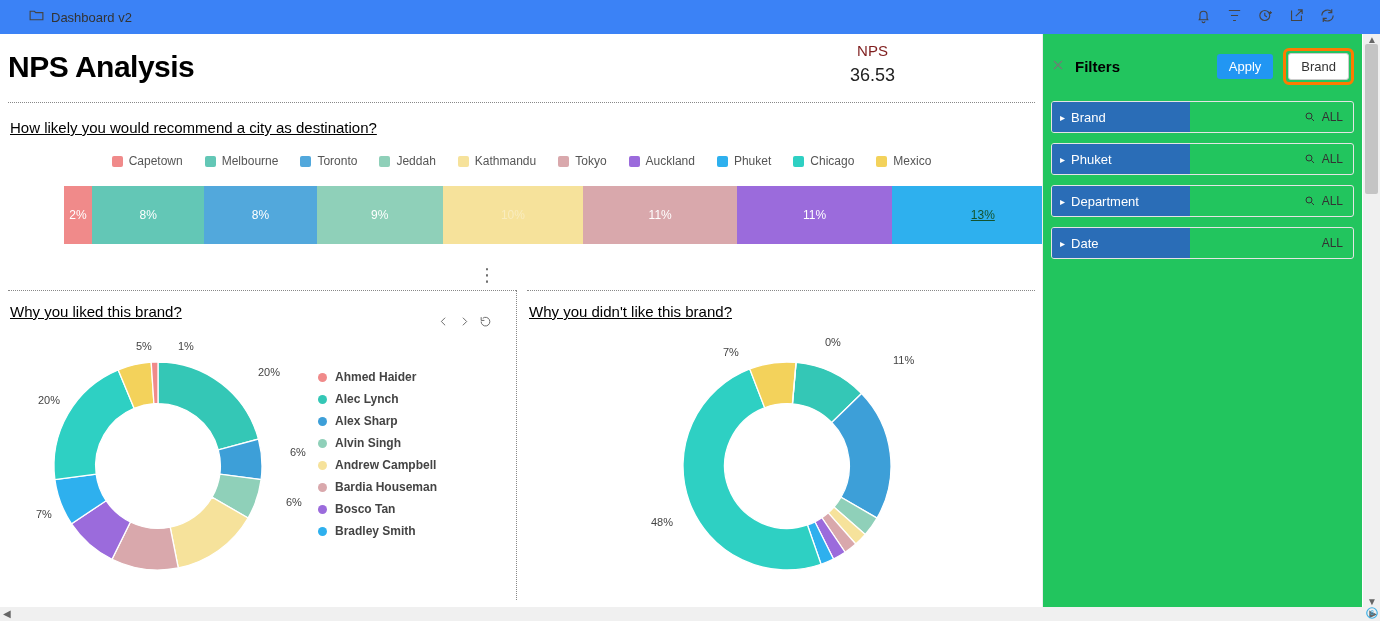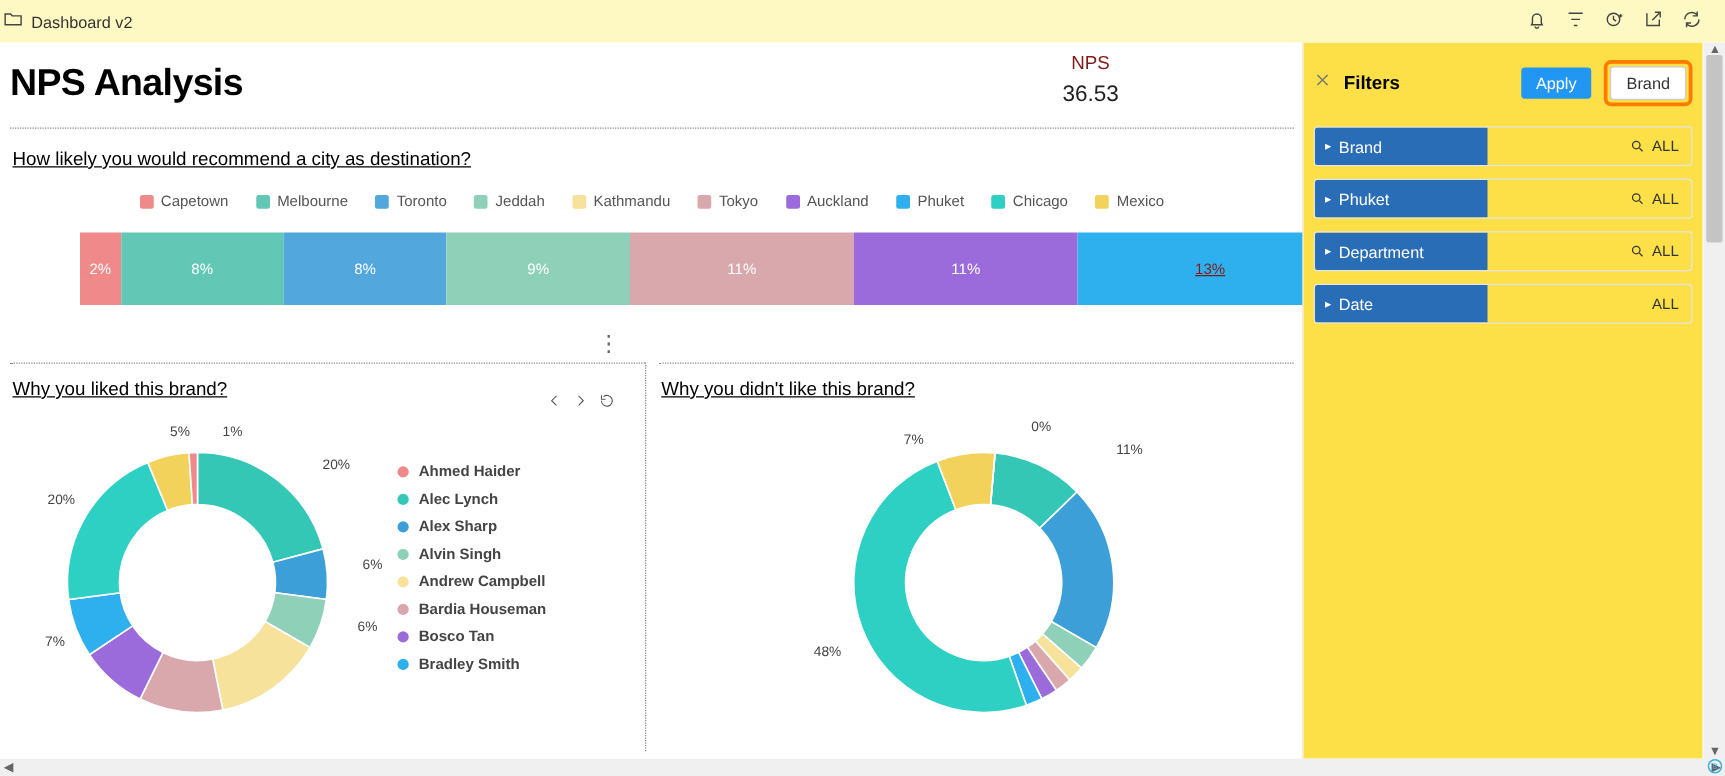--- a/index.html
+++ b/index.html
@@ -1,23 +1,23 @@
 <!DOCTYPE html>
 <html><head>
 <meta charset="utf-8">
 <style>
   * { box-sizing: border-box; margin: 0; padding: 0; font-family: "Segoe UI", Arial, sans-serif; }
   html, body { width: 1380px; height: 621px; overflow: hidden; background: #fff; }
 
   
   .topbar {
     height: 34px; width: 100%;
-    background: #fef9c3;
+    background: #3b82f6;
     display: flex; align-items: center;
-    padding: 0 2px;
+    padding: 0 28px;
     font-size: 13px; color: #333;
   }
   .topbar .left { display: flex; align-items: center; gap: 6px; }
   .topbar .spacer { flex: 1; }
   .topbar .right { display: flex; align-items: center; gap: 14px; padding-right: 16px;}
   .folder-icon svg, .topbar .right svg { width: 17px; height: 17px; stroke: #444; fill: none; stroke-width: 1.6; }
 
   
   .main {
     position: absolute; top: 34px; left: 0; right: 0; bottom: 14px;
@@ -72,21 +72,21 @@
   .ctrl-icons { position:absolute; top:-4px; right:24px; display:flex; gap:8px; align-items:center;}
   .ctrl-icons svg { width:13px; height:13px; stroke:#555; fill:none; stroke-width:1.6;}
   .more-dots { position:absolute; top:-20px; right:20px; color:#666; font-size:18px; line-height:10px;}
 
   
   .pct-label { position:absolute; font-size:11px; color:#444; }
 
   
   .filters {
     position: absolute; top: 0; right: 18px; width: 320px; bottom: 0;
-    background: #fde047;
+    background: #22c55e;
     padding: 14px 8px;
     border-left: 1px solid #eee;
   }
   .filters-head { display:flex; align-items:center; gap:10px; margin-bottom: 16px;}
   .filters-head .close svg { width:14px; height:14px; stroke:#777; stroke-width:2; }
   .filters-title { font-size: 15px; font-weight: 700; }
   .filters-head .spacer { flex:1; }
   .btn { font-size:13px; padding: 5px 12px; border-radius:3px; cursor:pointer; }
   .btn-apply { background:#2196f3; color:#fff; border:none;margin-left:29px; }
   .btn-reset { background:#fff; color:#333; border:1px solid #ccc; }
@@ -205,23 +205,24 @@
           <span class="swatch" style="background:#f3d25b"></span>
           <span>Mexico</span>
         </div>
       </div>
 
     <div class="stacked-bar" id="stacked-bar">
         <div class="stacked-seg" style="background: rgb(240, 138, 138); flex: 2 1 0%; color: rgb(255, 255, 255);">2%</div>
         <div class="stacked-seg" style="background: rgb(99, 199, 182); flex: 8 1 0%; color: rgb(255, 255, 255);">8%</div>
         <div class="stacked-seg" style="background: rgb(82, 168, 220); flex: 8 1 0%; color: rgb(255, 255, 255);">8%</div>
         <div class="stacked-seg" style="background: rgb(143, 208, 185); flex: 9 1 0%; color: rgb(255, 255, 255);">9%</div>
+        <div class="stacked-seg" style="background: rgb(246, 226, 155); flex: 10 1 0%; color: rgba(255, 255, 255, 0.35);">10%</div>
         <div class="stacked-seg" style="background: rgb(217, 168, 172); flex: 11 1 0%; color: rgb(255, 255, 255);">11%</div>
         <div class="stacked-seg" style="background: rgb(155, 107, 220); flex: 11 1 0%; color: rgb(255, 255, 255);">11%</div>
-        <div class="stacked-seg" style="background: rgb(46, 176, 238); flex: 13 1 0%; color: #7f1d1d; text-decoration: underline;">13%</div>
+        <div class="stacked-seg" style="background: rgb(46, 176, 238); flex: 13 1 0%; color: #14532d; text-decoration: underline;">13%</div>
       </div>
 
     <div class="two-col">
       <div class="col">
         <div class="dotted-top"></div>
         <div class="section-title">Why you liked this brand?</div>
         <span class="more-dots">⋮</span>
         <div class="ctrl-icons" style="top:24px;">
           <span><svg viewBox="0 0 24 24">
                 <path d="M15 5l-7 7 7 7"></path>

